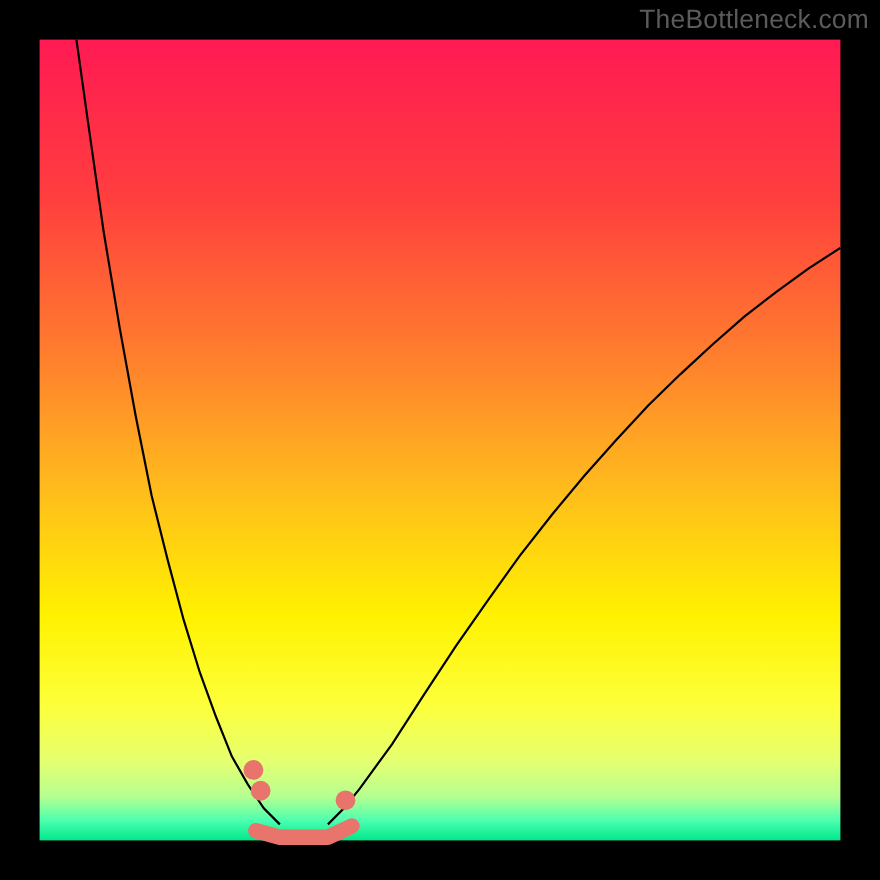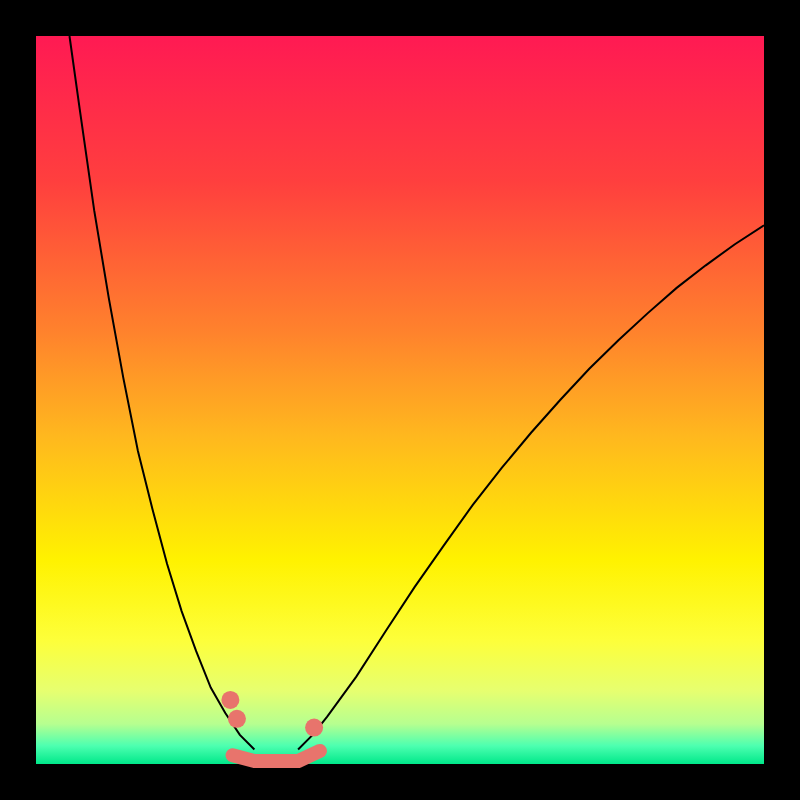--- a/index.html
+++ b/index.html
@@ -24,20 +24,21 @@
     font-size: 24px;
     font-weight: 400;
     letter-spacing: 0.2px;
     z-index: 10;
   }
 </style>
 </head>
 <body>
 
 <div class="chart-wrap">
+  <div class="watermark">TheBottleneck.com</div>
   <svg id="chart-svg" width="800" height="800" viewBox="0 0 800 800">
     <defs>
       <linearGradient id="bg-grad" x1="0" y1="0" x2="0" y2="1">
           <stop offset="0%" stop-color="#ff1a53"></stop>
           <stop offset="20%" stop-color="#ff3f3e"></stop>
           <stop offset="40%" stop-color="#ff802d"></stop>
           <stop offset="55.00000000000001%" stop-color="#ffb81e"></stop>
           <stop offset="72%" stop-color="#fff200"></stop>
           <stop offset="83%" stop-color="#fdff3a"></stop>
           <stop offset="90%" stop-color="#e6ff70"></stop>

